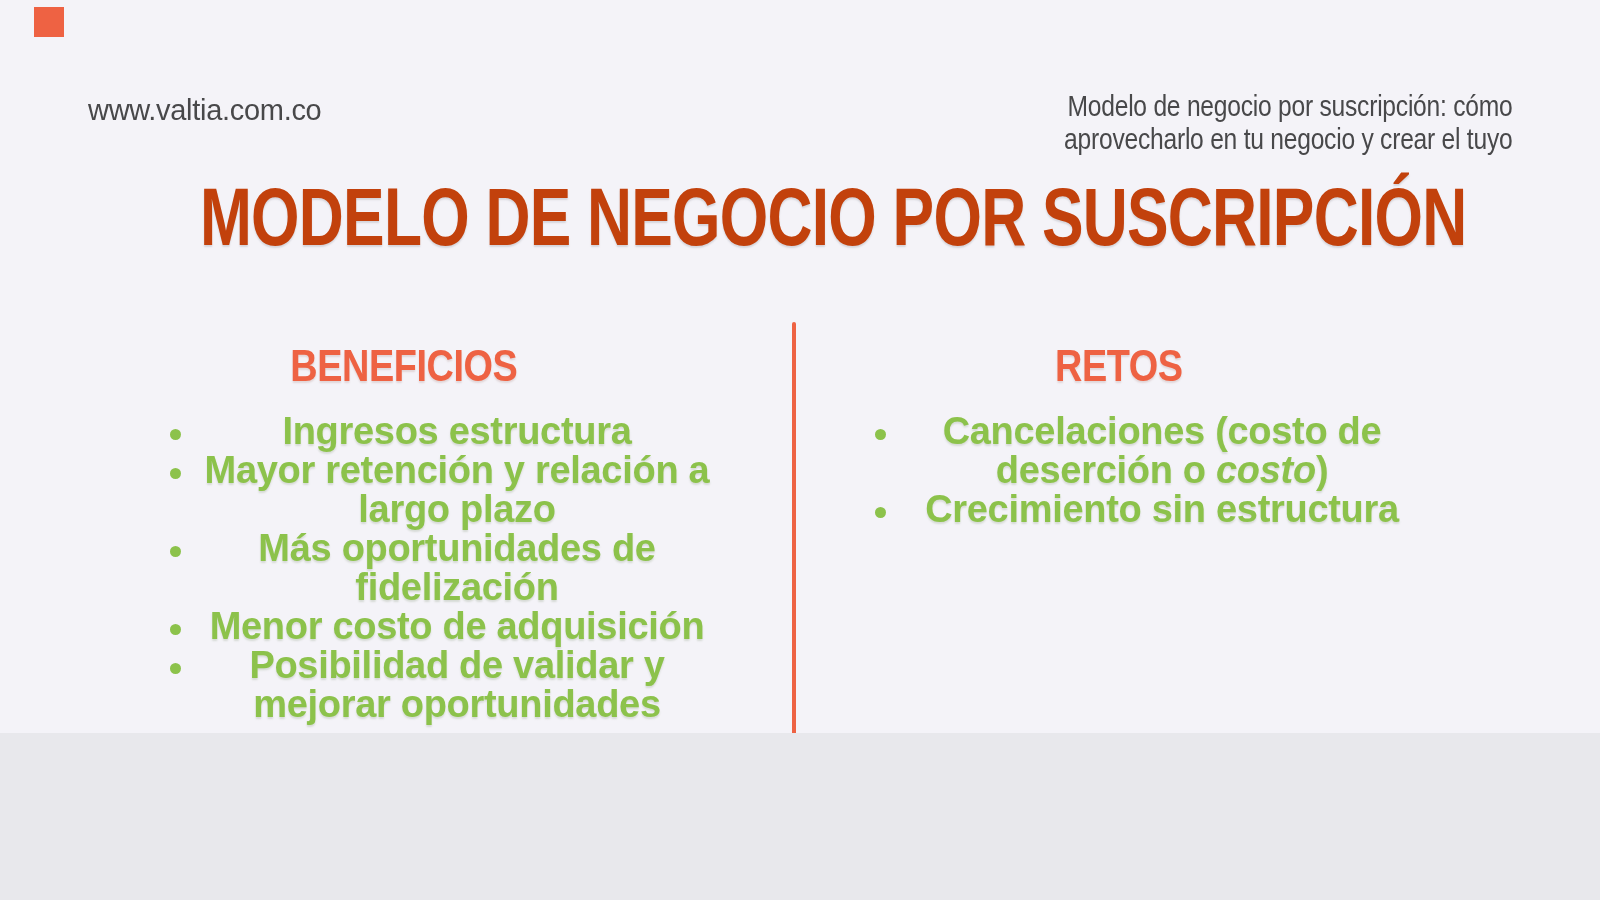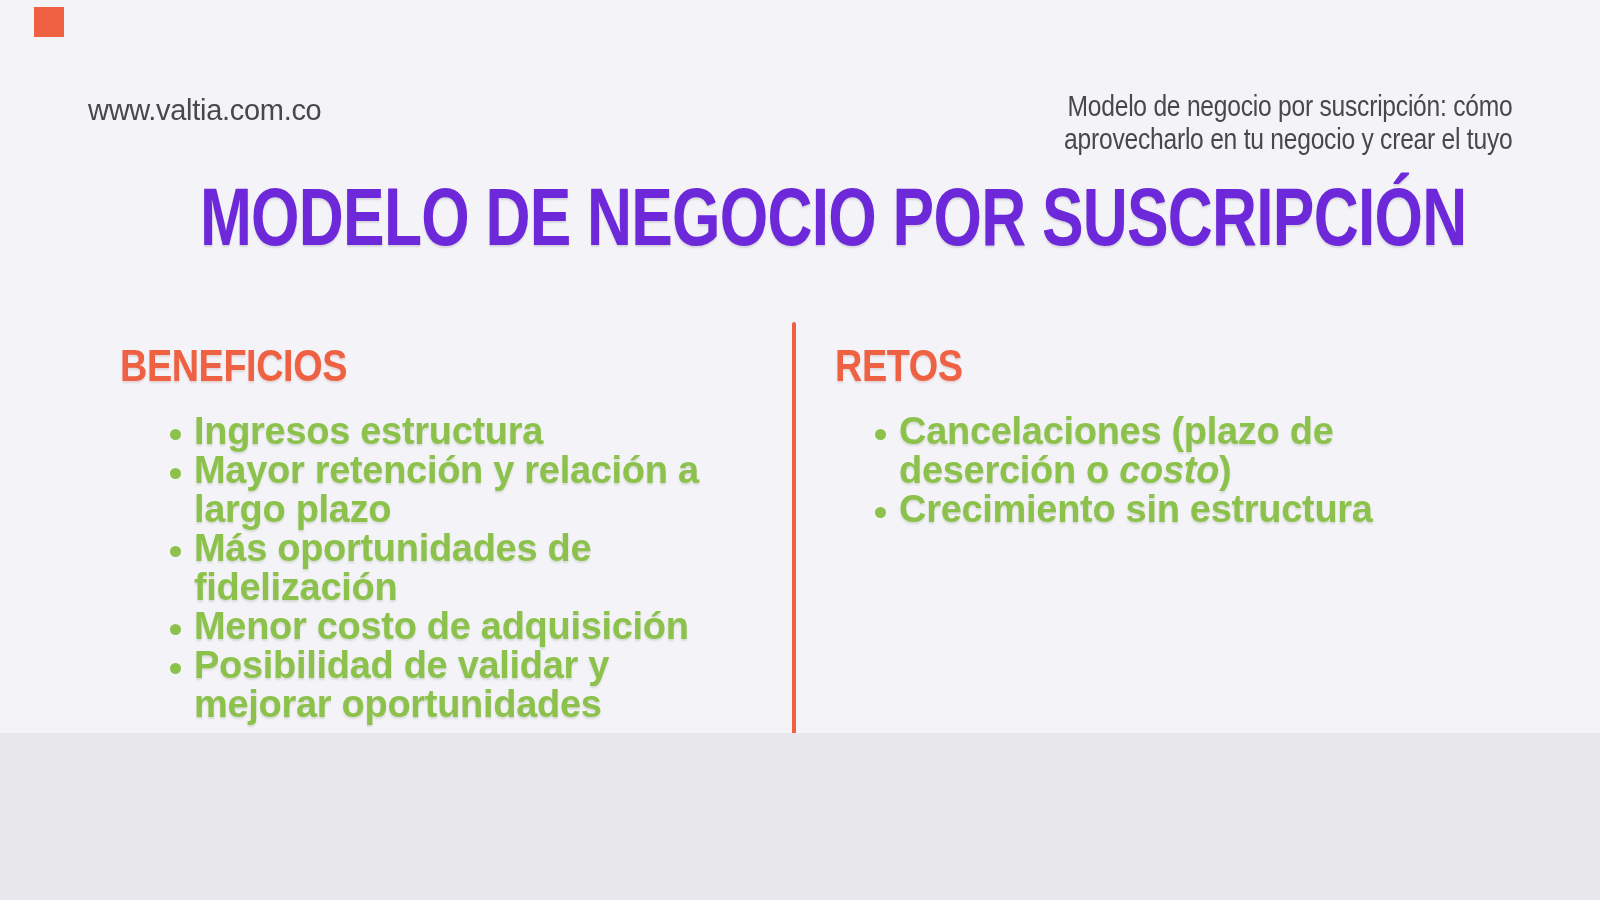--- a/index.html
+++ b/index.html
@@ -48,33 +48,34 @@
   .title {
     position: absolute;
     left: 0;
     right: 0;
     top: 172px;
     margin: 0;
     text-align: center;
     font-size: 82px;
     line-height: 90px;
     font-weight: bold;
-    color: #6d28d9;
+    color: #c2410c;
     white-space: nowrap;
   }
   .title-inner {
     display: inline-block;
     transform: scaleX(0.76);
     transform-origin: 50% 50%;
     letter-spacing: -1px;
     text-shadow: 0 2px 2px rgba(110,110,120,0.22);
   }
   .col {
     position: absolute;
     top: 341px;
+    text-align: center;
   }
   .col-left  { left: 120px; width: 660px; }
   .col-right { left: 835px; width: 660px; }
   .col h2 {
     margin: 0;
     font-size: 44px;
     line-height: 50px;
     font-weight: bold;
     color: #ee6243;
     letter-spacing: -0.5px;
@@ -145,18 +146,18 @@
       <li><span class="dot"></span><span>Menor costo de adquisición</span></li>
       <li><span class="dot"></span><span>Posibilidad de validar y mejorar oportunidades</span></li>
     </ul>
   </section>
 
   <div class="divider"></div>
 
   <section class="col col-right">
     <h2>RETOS</h2>
     <ul>
-      <li><span class="dot"></span><span><span>Cancelaciones (plazo de deserción o </span><span class="italic-term">costo</span><span>)</span></span></li>
+      <li><span class="dot"></span><span><span>Cancelaciones (costo de deserción o </span><span class="italic-term">costo</span><span>)</span></span></li>
       <li><span class="dot"></span><span>Crecimiento sin estructura</span></li>
     </ul>
   </section>
 
 </div>
 
 </body></html>

